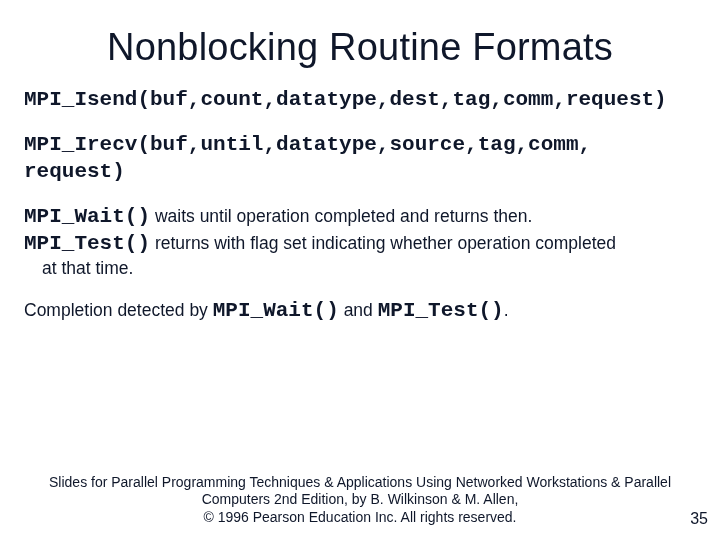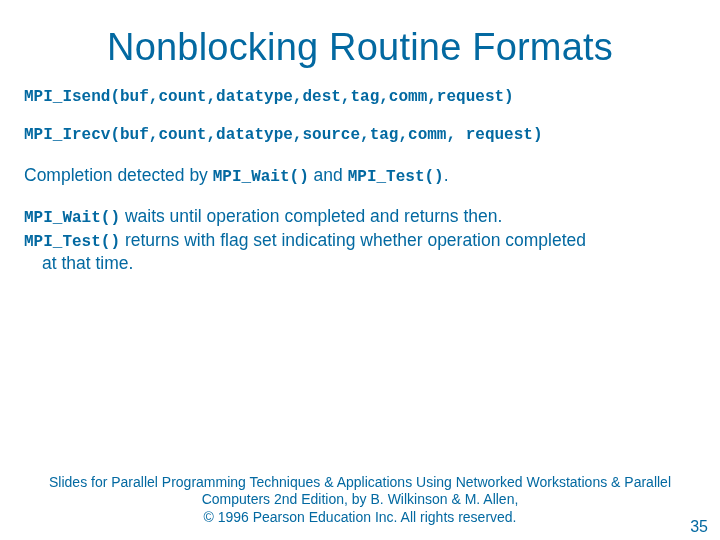--- a/index.html
+++ b/index.html
@@ -8,89 +8,89 @@
     width: 720px;
     height: 540px;
     background: #ffffff;
     overflow: hidden;
   }
   .slide {
     position: relative;
     width: 720px;
     height: 540px;
     font-family: Arial, Helvetica, sans-serif;
-    color: #0369a1;
+    color: #0f172a;
   }
   .title {
     font-size: 38px;
     text-align: center;
     padding-top: 26px;
     letter-spacing: 0.2px;
   }
   .content {
     padding: 18px 24px 0 24px;
     font-size: 17.5px;
     line-height: 1.28;
   }
   .mono {
     font-family: "Courier New", Courier, monospace;
     font-weight: bold;
-    font-size: 16px;
+    font-size: 21px;
   }
   .para {
     margin-bottom: 18px;
   }
   .footer {
     position: absolute;
     bottom: 14px;
     left: 0;
     width: 100%;
     text-align: center;
     font-size: 14px;
     line-height: 1.25;
     padding: 0 30px;
     box-sizing: border-box;
   }
   .pagenum {
     position: absolute;
     right: 12px;
-    bottom: 4px;
+    bottom: 12px;
     font-size: 16px;
   }
   .indent {
     padding-left: 18px;
   }
 </style>
 </head>
 <body>
 
 <div class="slide">
 
   <div class="title">Nonblocking Routine Formats</div>
 
   <div class="content">
 
     <div class="para mono">MPI_Isend(buf,count,datatype,dest,tag,comm,request)</div>
 
-    <div class="para mono">MPI_Irecv(buf,count,datatype,source,tag,comm, request)</div>
-
-    <div class="para">
-      <span>Completion detected by </span><span class="mono">MPI_Wait()</span><span> and </span><span class="mono">MPI_Test()</span><span>.</span>
-    </div>
+    <div class="para mono">MPI_Irecv(buf,until,datatype,source,tag,comm, request)</div>
 
     <div class="para">
       <div>
         <span class="mono">MPI_Wait()</span><span> waits until operation completed and returns then.</span>
       </div>
       <div>
         <span class="mono">MPI_Test()</span><span> returns with flag set indicating whether operation completed</span>
       </div>
       <div class="indent">
         <span>at that time.</span>
       </div>
+    </div>
+
+    <div class="para">
+      <span>Completion detected by </span><span class="mono">MPI_Wait()</span><span> and </span><span class="mono">MPI_Test()</span><span>.</span>
     </div>
 
     <div>
     </div>
 
   </div>
 
   <div class="footer">
     <div>Slides for Parallel Programming Techniques &amp; Applications Using Networked Workstations &amp; Parallel Computers 2nd Edition, by B. Wilkinson &amp; M. Allen,</div>
     <div>© 1996 Pearson Education Inc. All rights reserved.</div>

